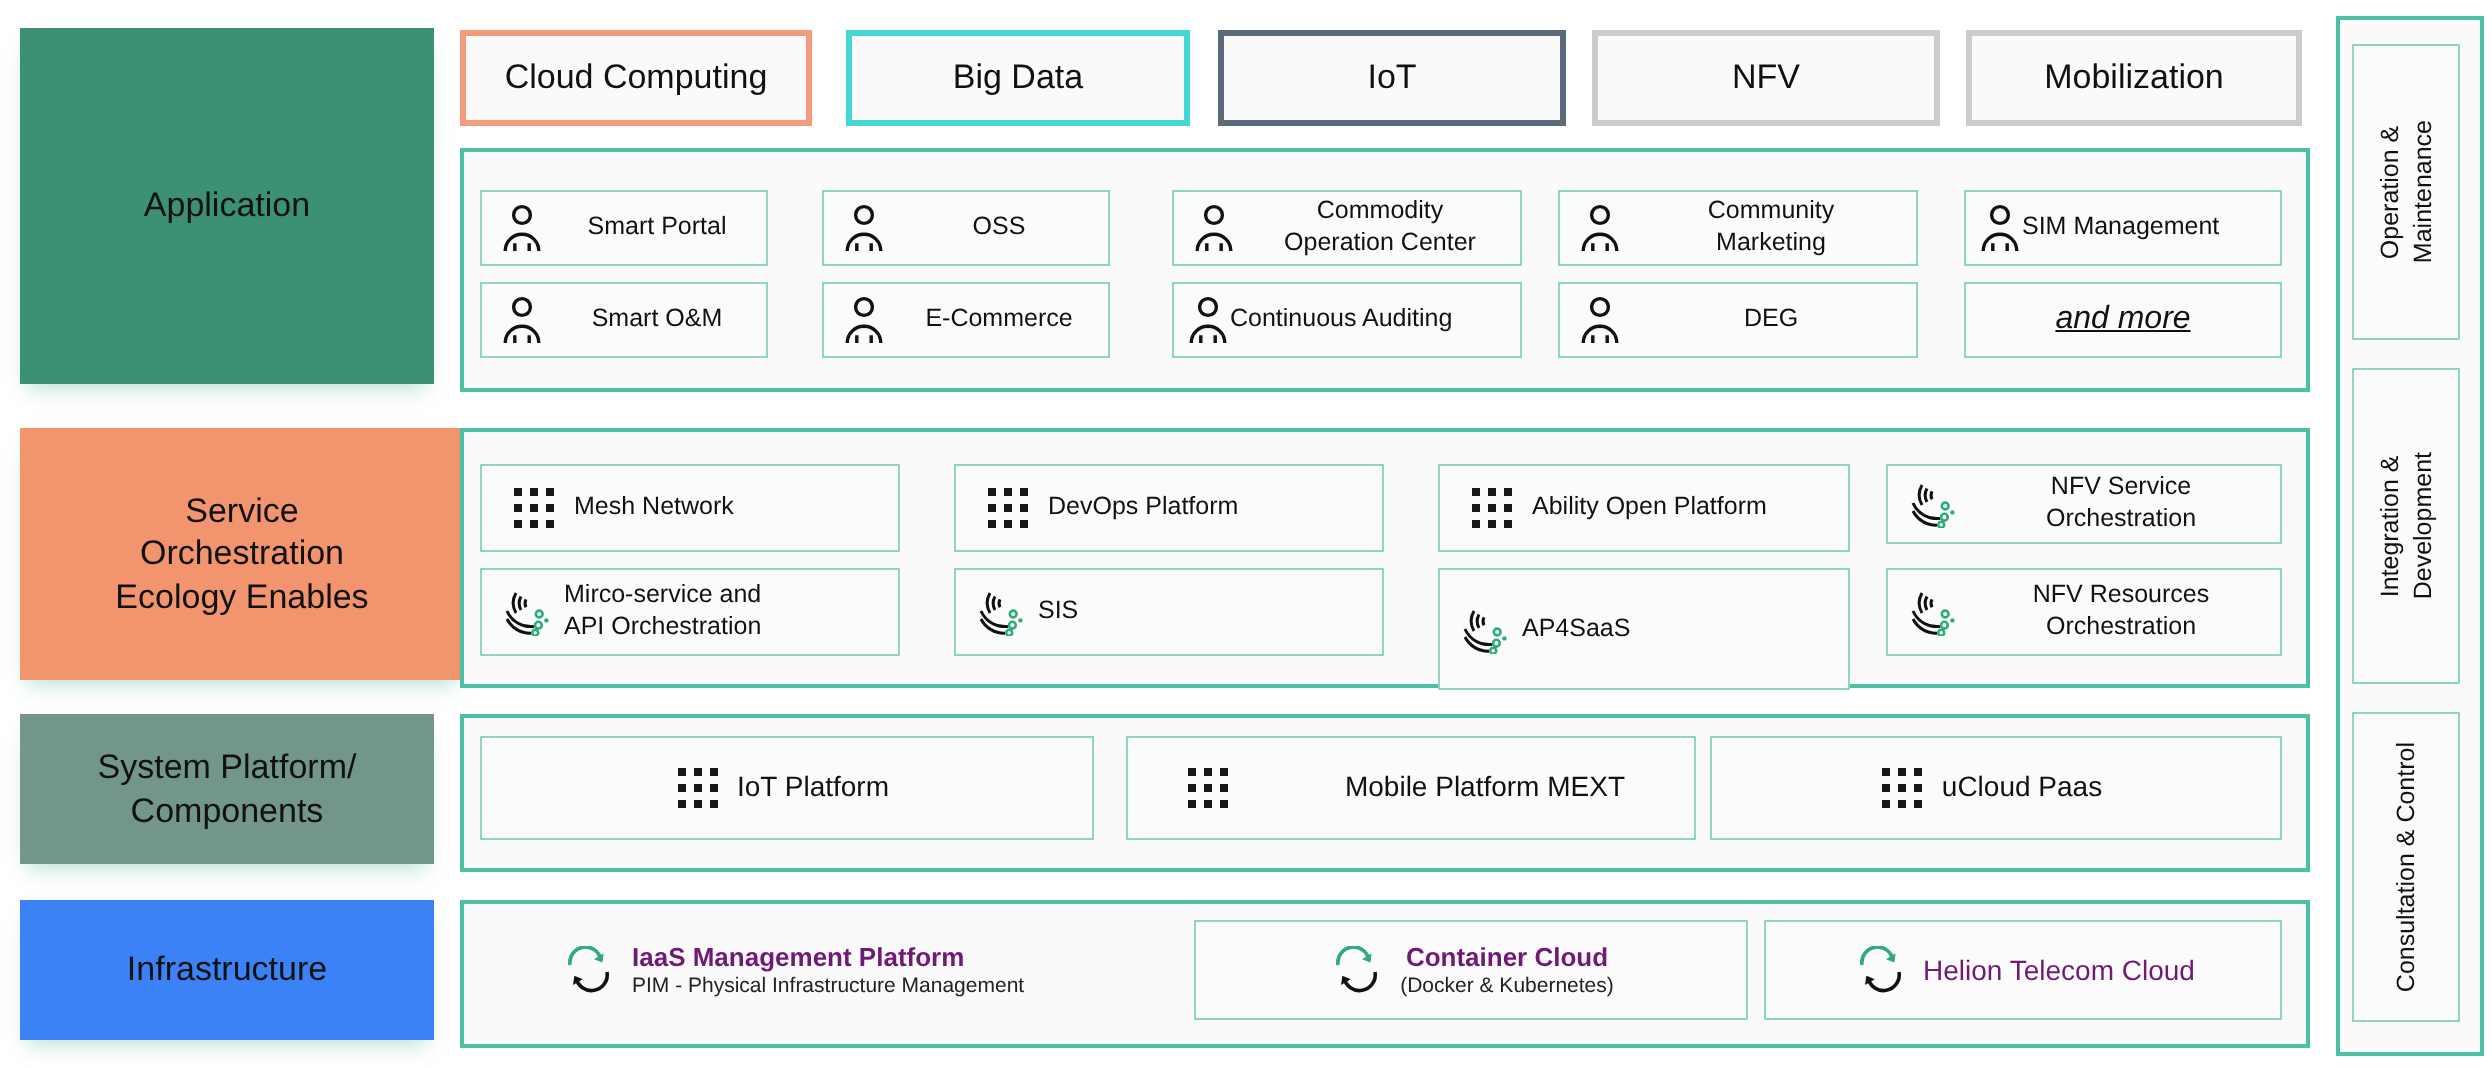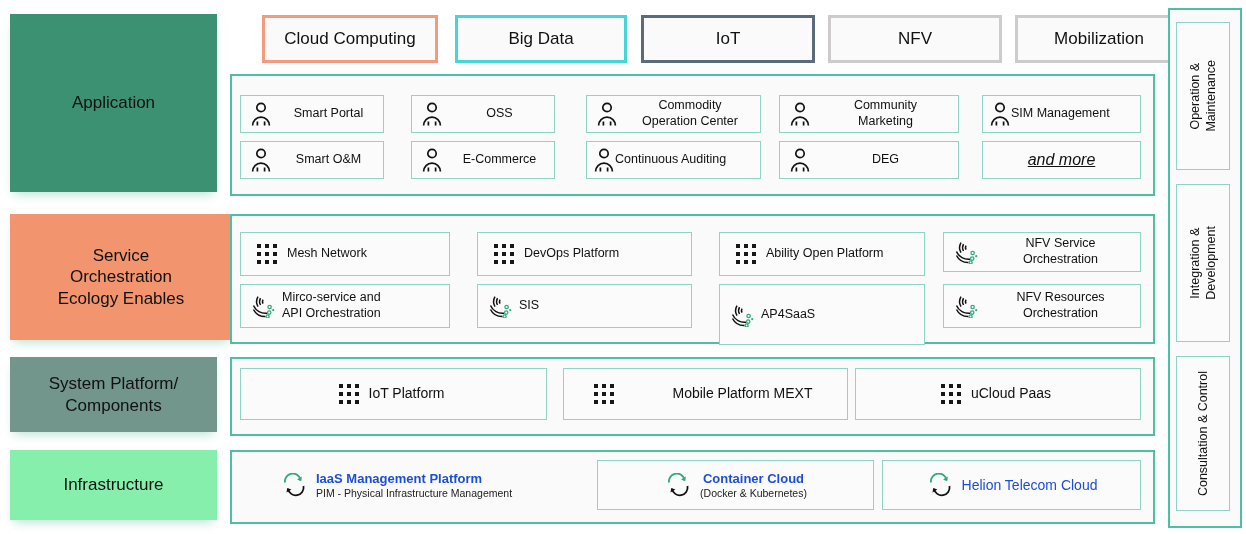--- a/index.html
+++ b/index.html
@@ -50,35 +50,34 @@
 
   
   .tab{
     position:absolute;
     background:#fafafa;
     border:3px solid #ccc;
     display:flex;align-items:center;justify-content:center;
     box-sizing:border-box;
     font-size:17px;
     color:#111;
-    margin-left:32px;
   }
 
   
   .ic{flex:0 0 auto;display:block;}
   .ic-person{width:22px;height:24px;margin:0 6px 0 9px;}
   .ic-grid{width:20px;height:20px;margin:0 10px 0 16px;}
   .ic-orch{width:26px;height:24px;margin:0 6px 0 9px;}
   .ic-cloud{width:28px;height:24px;margin:0 8px 0 10px;}
 
   .dot{fill:#171717;}
 
   
   .infra-txt{display:flex;flex-direction:column;justify-content:center;flex:1;}
-  .infra-t1{font-size:13px;font-weight:bold;color:#1d4ed8;line-height:1.2;}
+  .infra-t1{font-size:13px;font-weight:bold;color:#701a75;line-height:1.2;}
   .infra-t2{font-size:10.5px;color:#222;line-height:1.2;}
   .infra-c{text-align:center;}
   .infra-l{text-align:left;}
 
   
   .andmore{
     font-style:italic;text-decoration:underline;
     font-size:16px;width:100%;text-align:center;color:#111;
   }
 
@@ -131,21 +130,21 @@
   </div>
   <div class="lbl" style="left:10px;top:214px;width:222px;height:126px;background:#f2946e;">
     <span class="lbl-txt" style="white-space:pre-line;">Service
 Orchestration
 Ecology Enables</span>
   </div>
   <div class="lbl" style="left:10px;top:357px;width:207px;height:75px;background:#72968b;">
     <span class="lbl-txt" style="white-space:pre-line;">System Platform/
 Components</span>
   </div>
-  <div class="lbl" style="left:10px;top:450px;width:207px;height:70px;background:#86efac;">
+  <div class="lbl" style="left:10px;top:450px;width:207px;height:70px;background:#3b82f6;">
     <span class="lbl-txt">Infrastructure</span>
   </div>
 
   <div class="rowbox" style="left:230px;top:74px;width:921px;height:118px;"></div>
 
   <div class="item" style="left:240px;top:95px;width:144px;height:38px;">
     <svg class="ic ic-person" viewBox="0 0 22 24">
       <circle cx="11" cy="5.5" r="4.2" fill="none" stroke="#111" stroke-width="1.7"></circle>
       <path d="M2.6 23.5 A8.4 8.4 0 0 1 19.4 23.5" fill="none" stroke="#111" stroke-width="1.7"></path>
       <path d="M7.4 19.6 v3.9 M14.6 19.6 v3.9" stroke="#111" stroke-width="1.7"></path>

